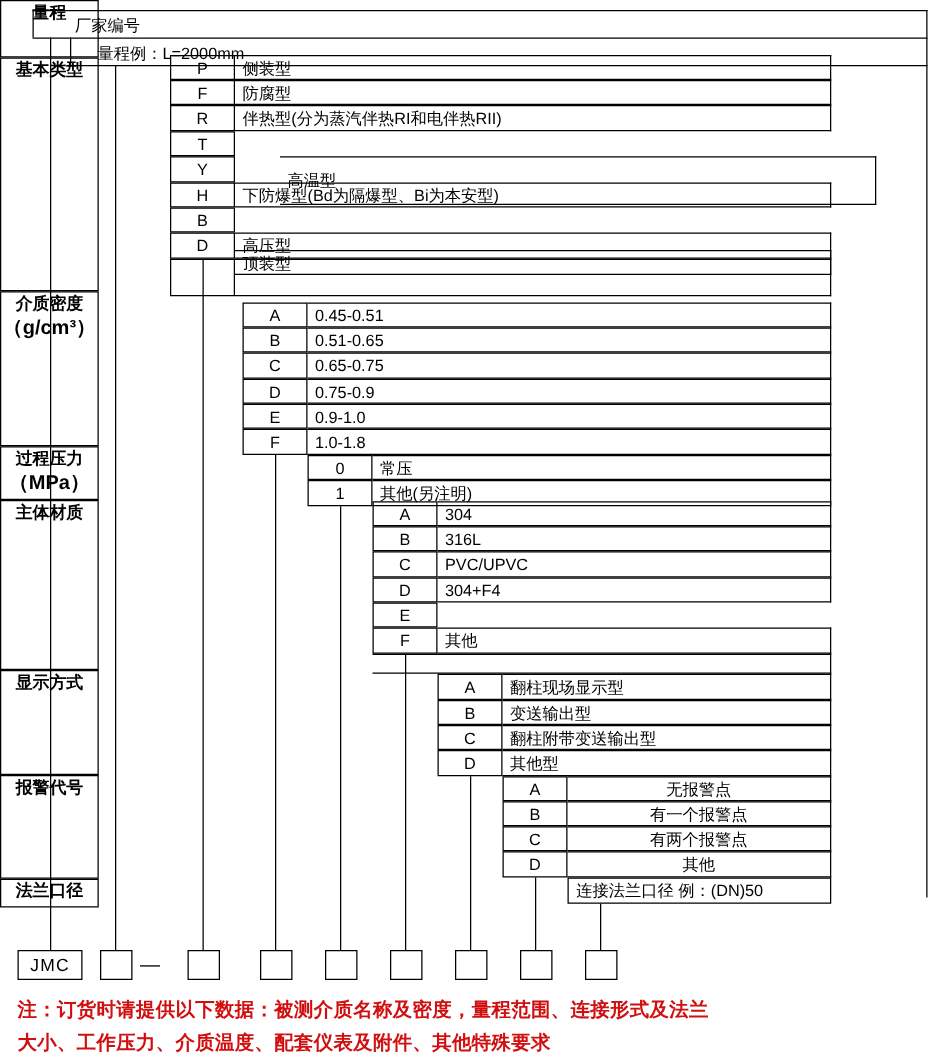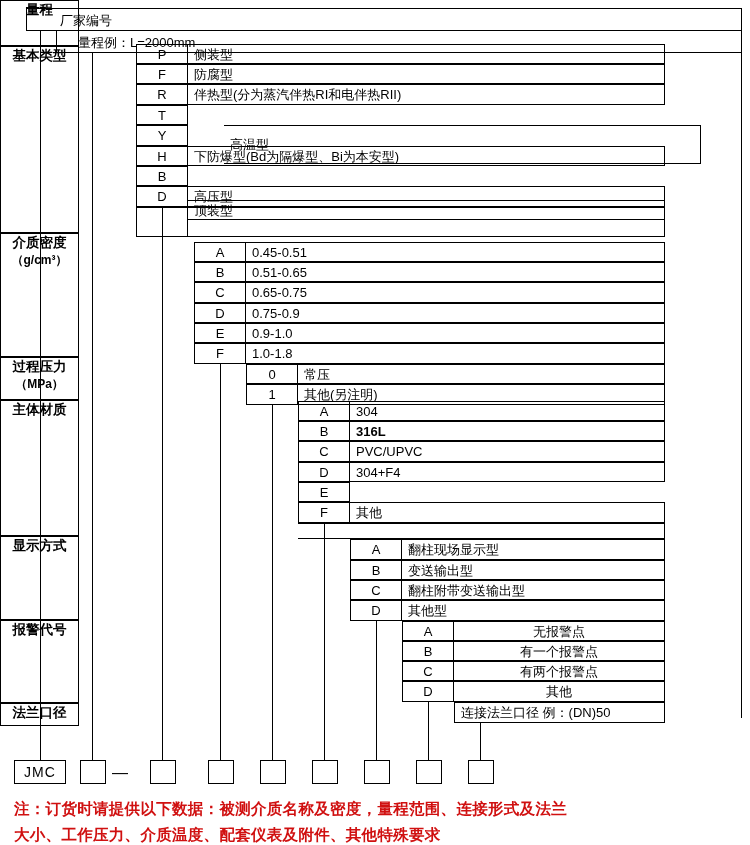--- a/index.html
+++ b/index.html
@@ -48,21 +48,21 @@
     border-left: 1px solid #000;
     justify-content: center;
     padding-left: 0;
     font-weight: bold;
     font-size: 13.5px;
     text-align: center;
     flex-direction: column;
   }
   .group-cell .sub {
     font-weight: bold;
-    font-size: 12px;
+    font-size: 16px;
   }
   .vline {
     position: absolute;
     width: 1px;
     background: #000;
   }
   .hline {
     position: absolute;
     height: 1px;
     background: #000;
@@ -181,21 +181,21 @@
 
   <div class="group-cell" style="left:665px; top:364px; width:77px; height:41px;">
     <span>过程压力</span>
     <span class="sub">（MPa）</span>
   </div>
 
   <div class="cell code-cell" style="left:298px; top:401px; width:52px; height:20px;">A</div>
   <div class="cell desc-cell" style="left:350px; top:401px; width:315px; height:20px;">304</div>
 
   <div class="cell code-cell" style="left:298px; top:421px; width:52px; height:20px;">B</div>
-  <div class="cell desc-cell" style="left:350px; top:421px; width:315px; height:20px;font-weight:bold;">316L</div>
+  <div class="cell desc-cell" style="left:350px; top:421px; width:315px; height:20px;">316L</div>
 
   <div class="cell code-cell" style="left:298px; top:441px; width:52px; height:21px;">C</div>
   <div class="cell desc-cell" style="left:350px; top:441px; width:315px; height:21px;">PVC/UPVC</div>
 
   <div class="cell code-cell" style="left:298px; top:462px; width:52px; height:20px;">D</div>
   <div class="cell desc-cell" style="left:350px; top:462px; width:315px; height:20px;">304+F4</div>
 
   <div class="cell code-cell" style="left:298px; top:482px; width:52px; height:20px;">E</div>
 
   <div class="cell code-cell" style="left:298px; top:502px; width:52px; height:21px;">F</div>

